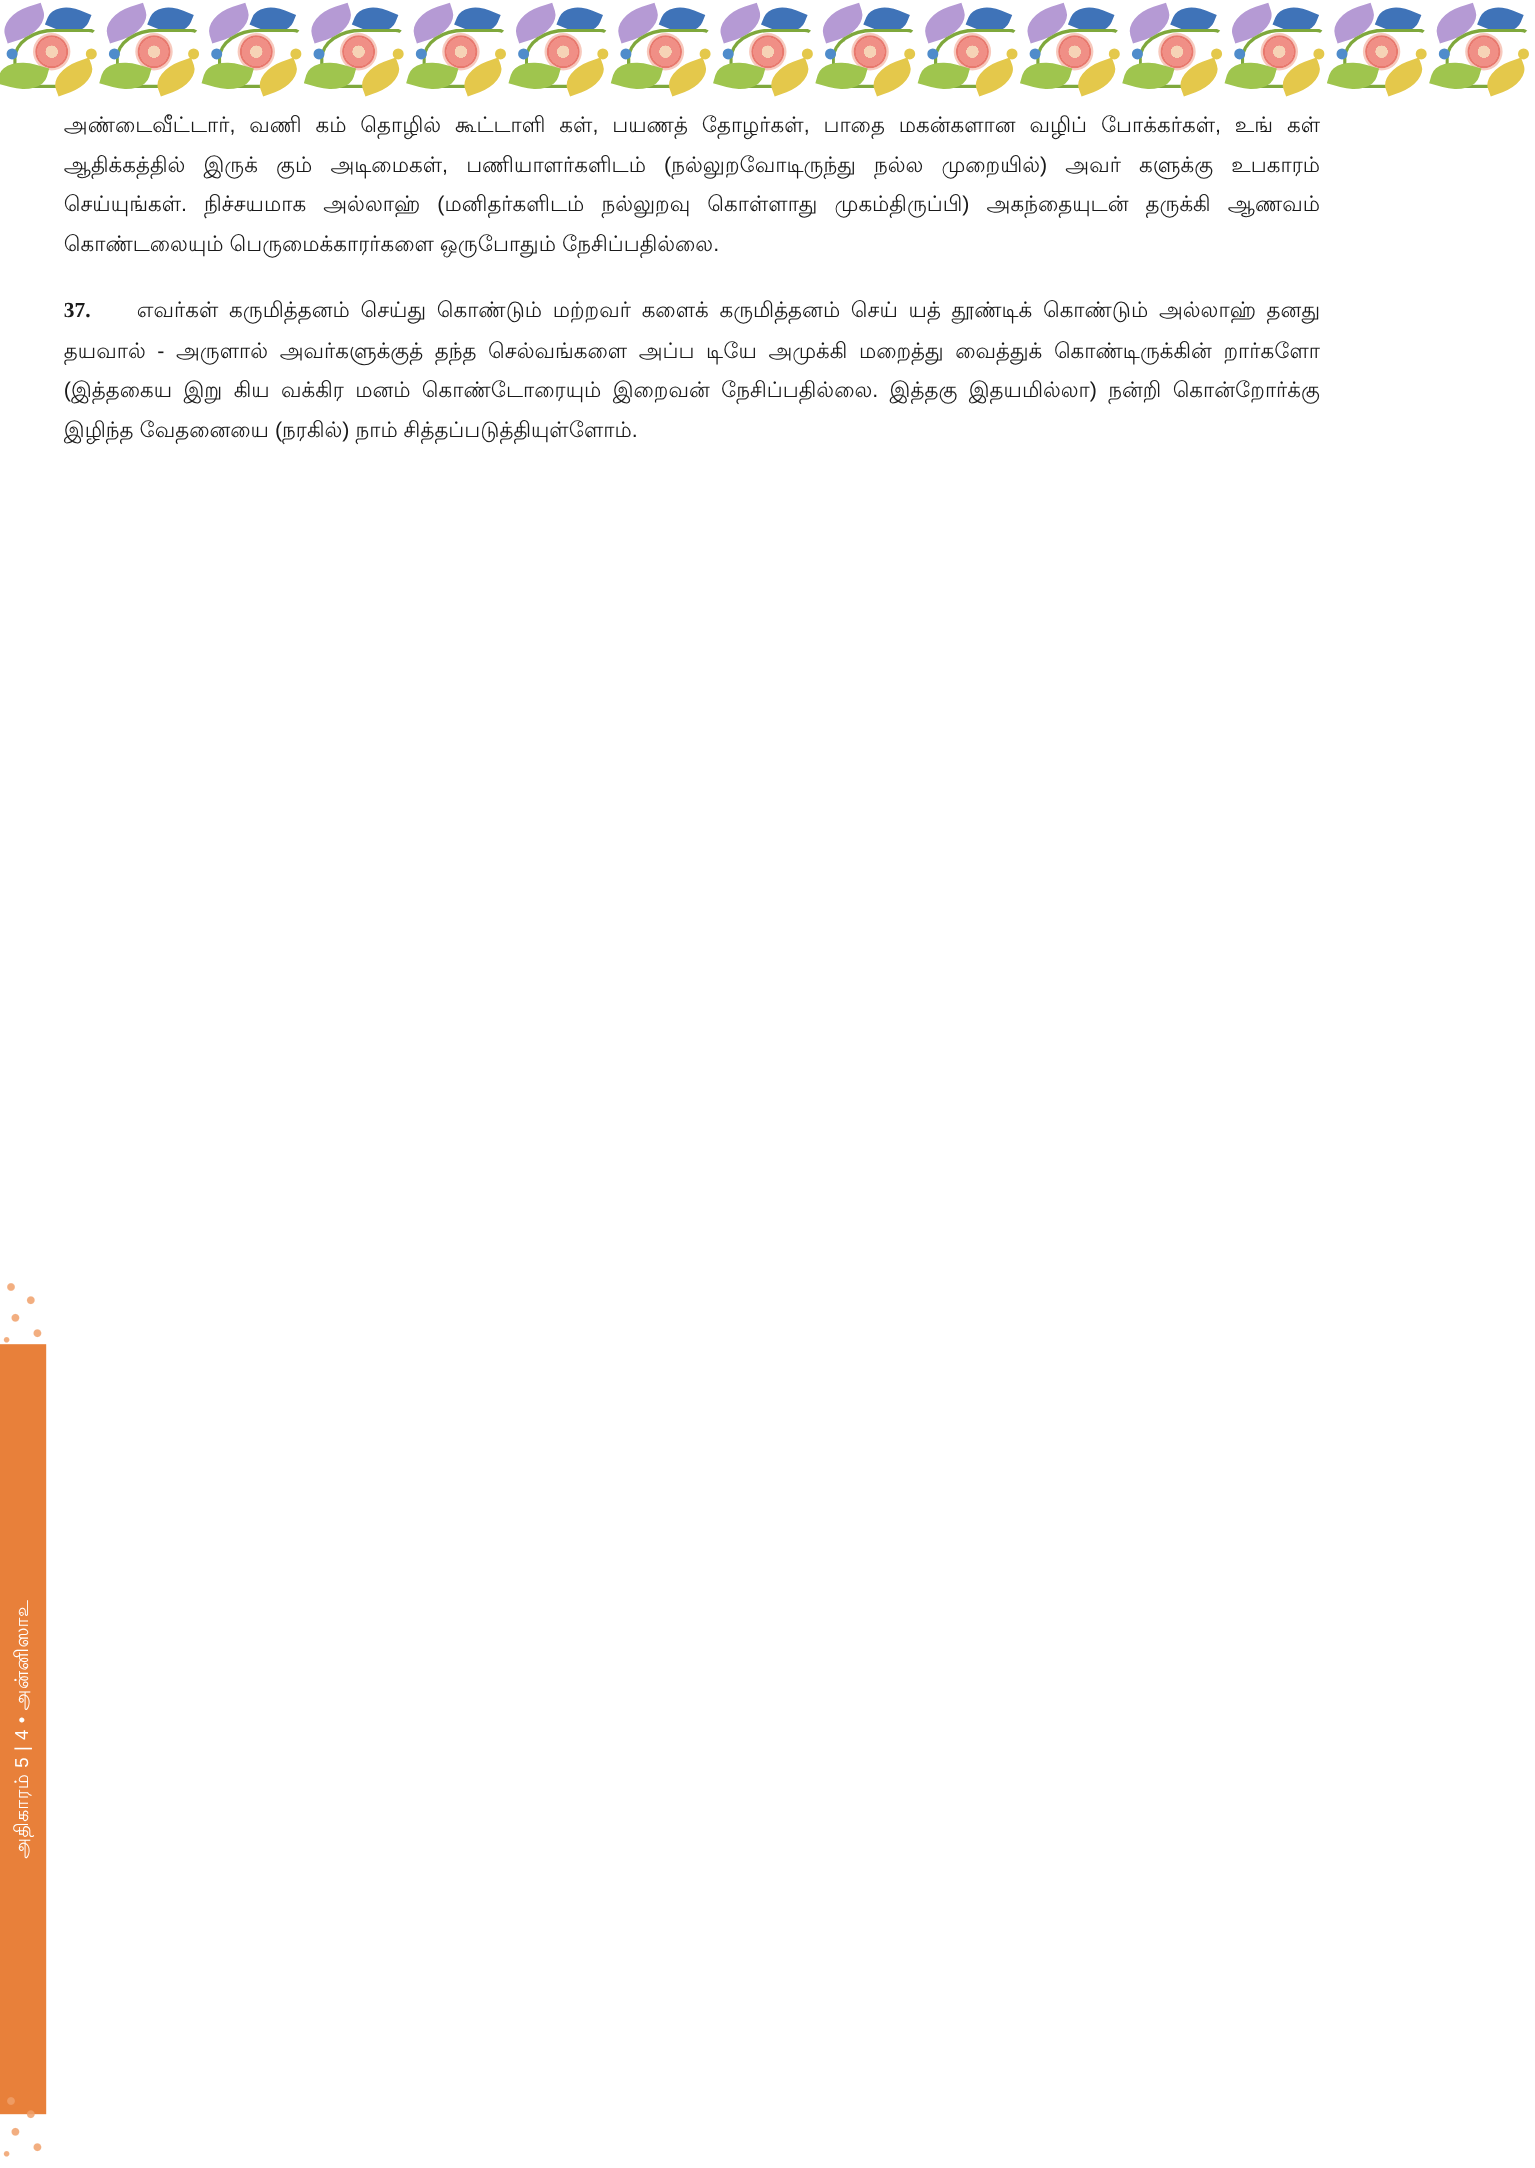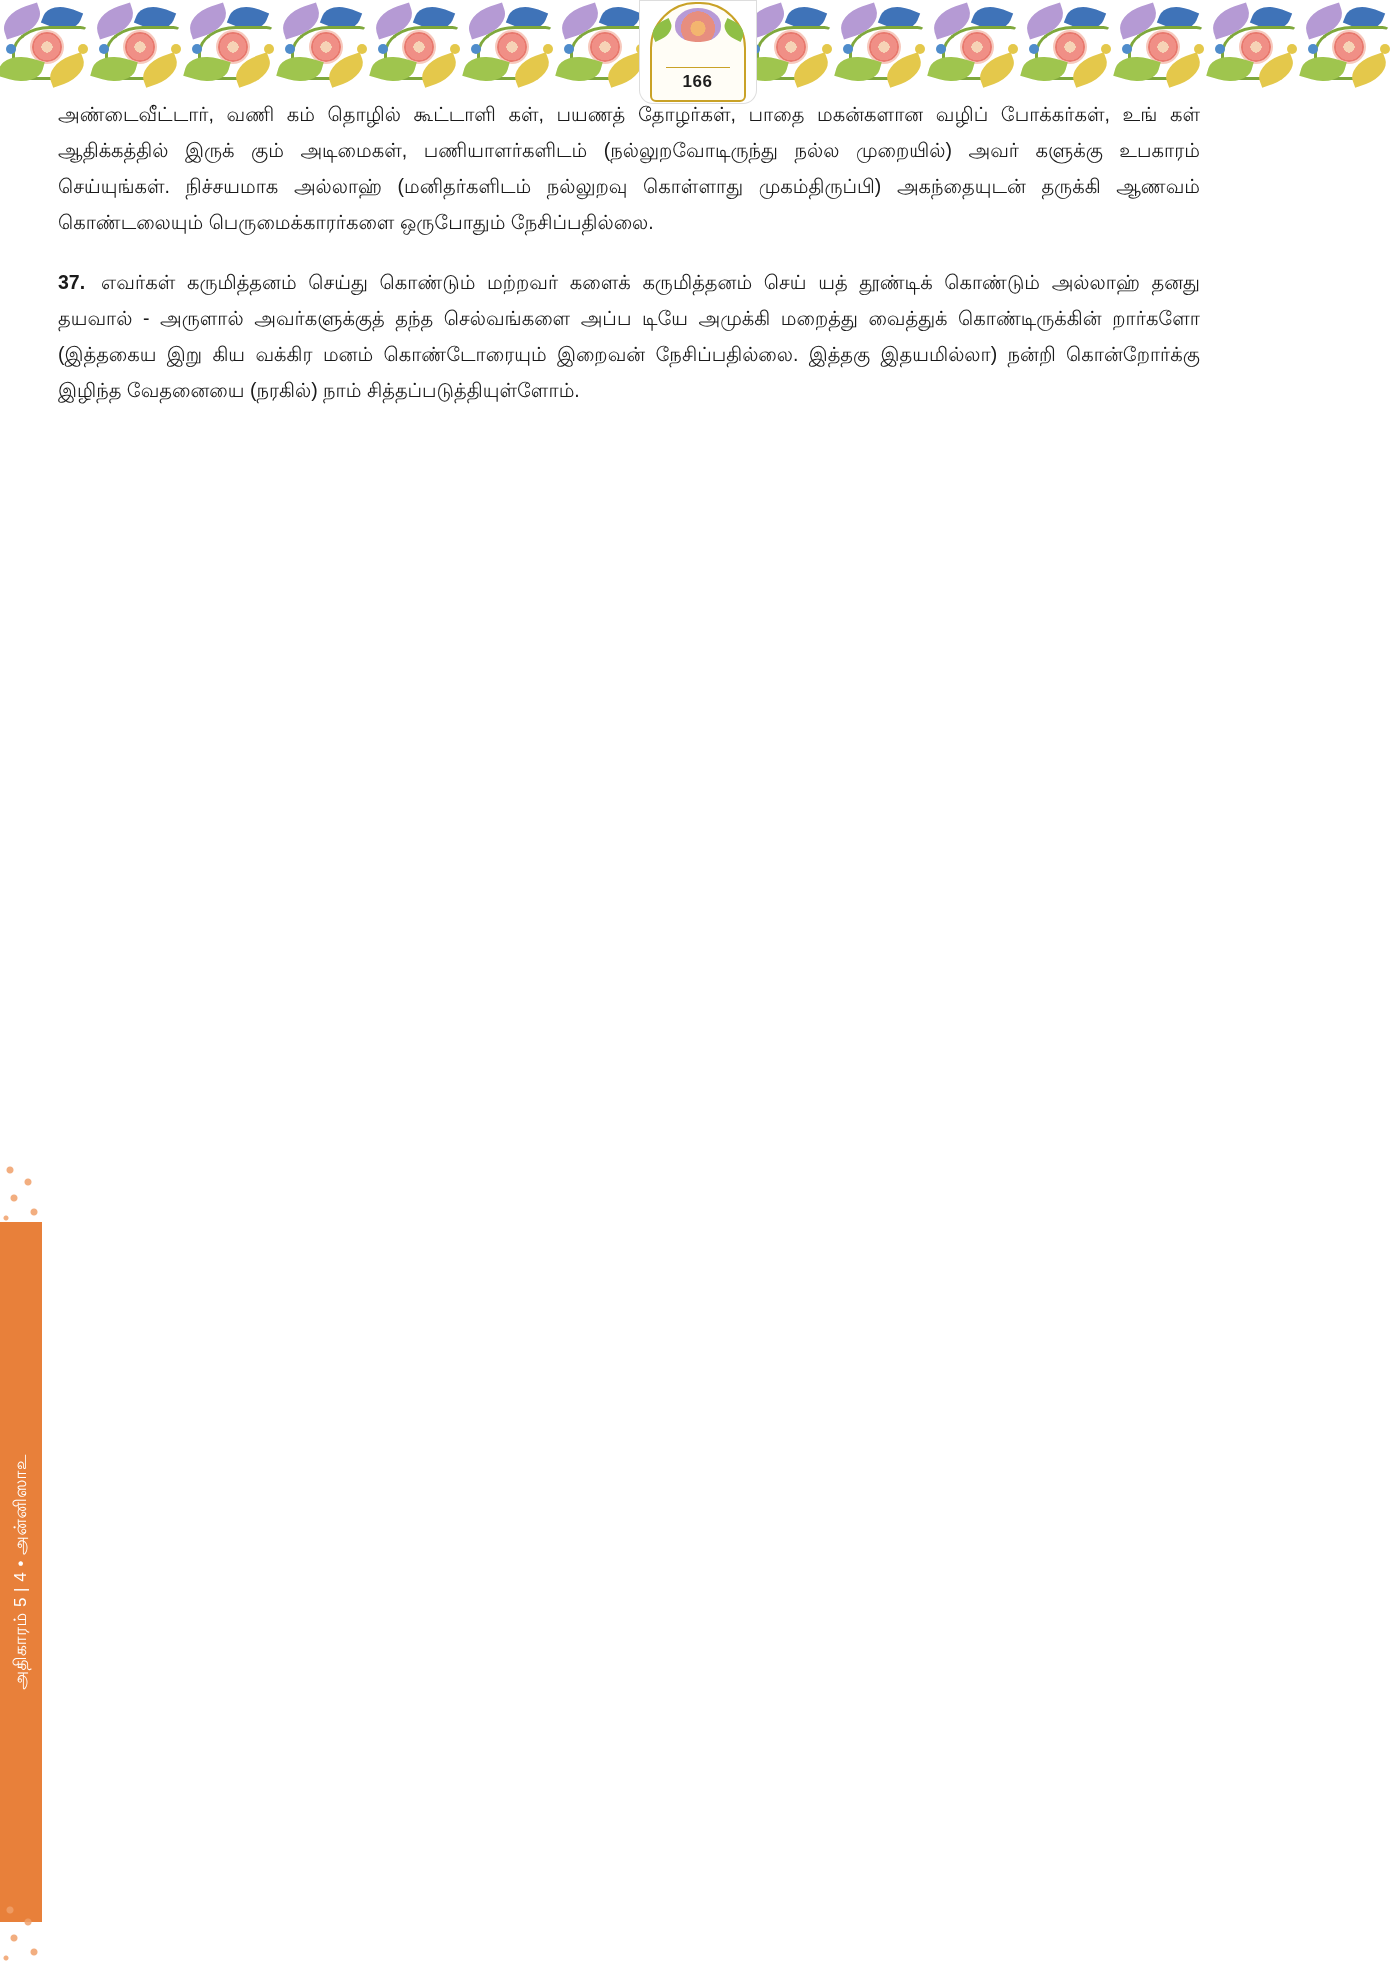--- a/index.html
+++ b/index.html
@@ -171,21 +171,22 @@
     margin: 0 0 24px 0;
     text-align: justify;
     text-justify: inter-word;
     font-size: 19.5px;
     line-height: 36px;
     color: #1a1a1a;
     font-family: "Liberation Sans", sans-serif;
   }
   .num {
     font-weight: bold;
-    margin-right: 16px;
+    margin-right: 42px;
+    font-family: Liberation Serif, serif;
   }
 
   
   .side-tab {
     position: absolute;
     left: 0;
     top: 1222px;
     width: 42px;
     height: 700px;
     background: #e8803a;
@@ -369,28 +370,20 @@
         <span class="leaf-b"></span>
         <span class="stem"></span>
         <span class="flower"></span>
         <span class="dot-l"></span>
         <span class="dot-r"></span>
         <span class="leaf-c"></span>
         <span class="leaf-d"></span>
       </div>
   </div>
 
-  <div class="page-medallion">
-    <div class="arch"></div>
-    <div class="arch-flower"></div>
-    <div class="leaf-left"></div>
-    <div class="leaf-right"></div>
-    <div class="medallion-rule"></div>
-    <div class="page-number">166</div>
-  </div>
 </div>
 
 <div class="content">
   <p class="para">
     <span>அண்டைவீட்டார், வணி கம் தொழில் கூட்டாளி கள், பயணத் தோழர்கள், பாதை மகன்களான வழிப் போக்கர்கள், உங் கள் ஆதிக்கத்தில் இருக் கும் அடிமைகள், பணியாளர்களிடம் (நல்லுறவோடிருந்து நல்ல முறையில்) அவர் களுக்கு உபகாரம் செய்யுங்கள். நிச்சயமாக அல்லாஹ் (மனிதர்களிடம் நல்லுறவு கொள்ளாது முகம்திருப்பி) அகந்தையுடன் தருக்கி ஆணவம் கொண்டலையும் பெருமைக்காரர்களை ஒருபோதும் நேசிப்பதில்லை.</span>
   </p>
   <p class="para">
     <span class="num">37.</span><span>எவர்கள் கருமித்தனம் செய்து கொண்டும் மற்றவர் களைக் கருமித்தனம் செய் யத் தூண்டிக் கொண்டும் அல்லாஹ் தனது தயவால் - அருளால் அவர்களுக்குத் தந்த செல்வங்களை அப்ப டியே அமுக்கி மறைத்து வைத்துக் கொண்டிருக்கின் றார்களோ (இத்தகைய இறு கிய வக்கிர மனம் கொண்டோரையும் இறைவன் நேசிப்பதில்லை. இத்தகு இதயமில்லா) நன்றி கொன்றோர்க்கு இழிந்த வேதனையை (நரகில்) நாம் சித்தப்படுத்தியுள்ளோம்.</span>
   </p>
 </div>

